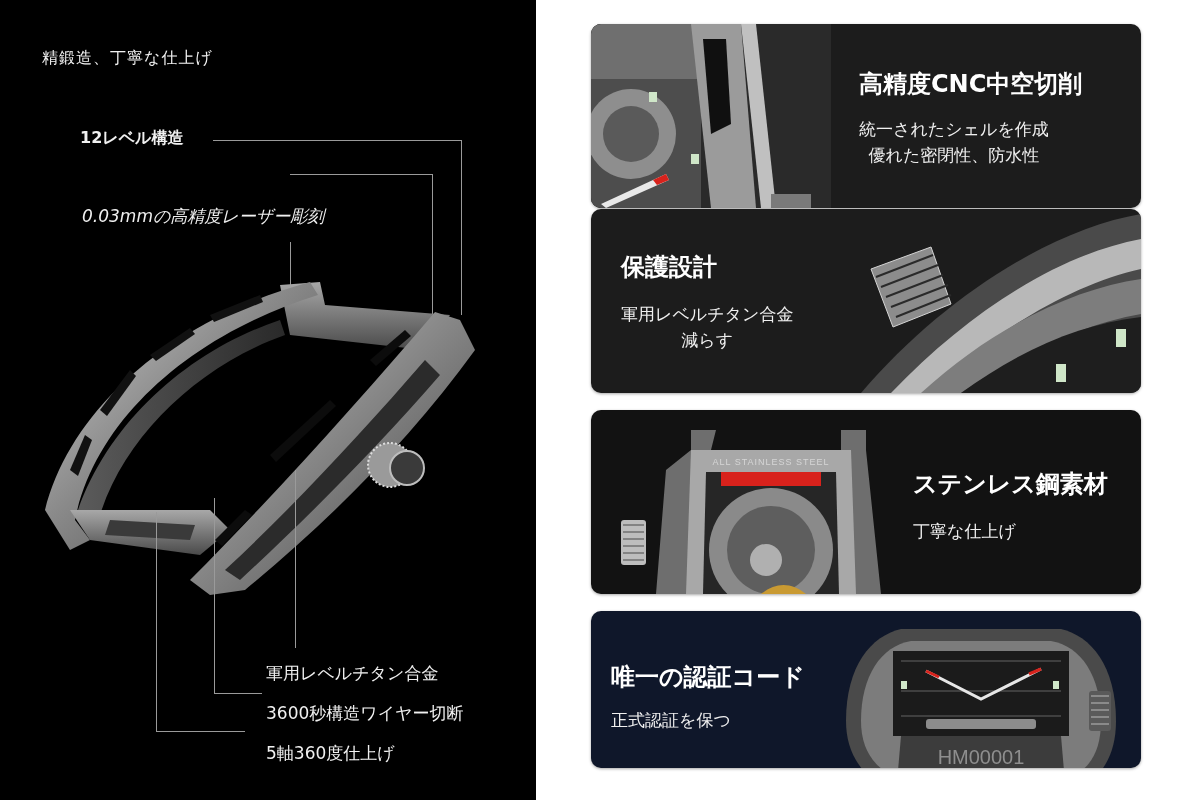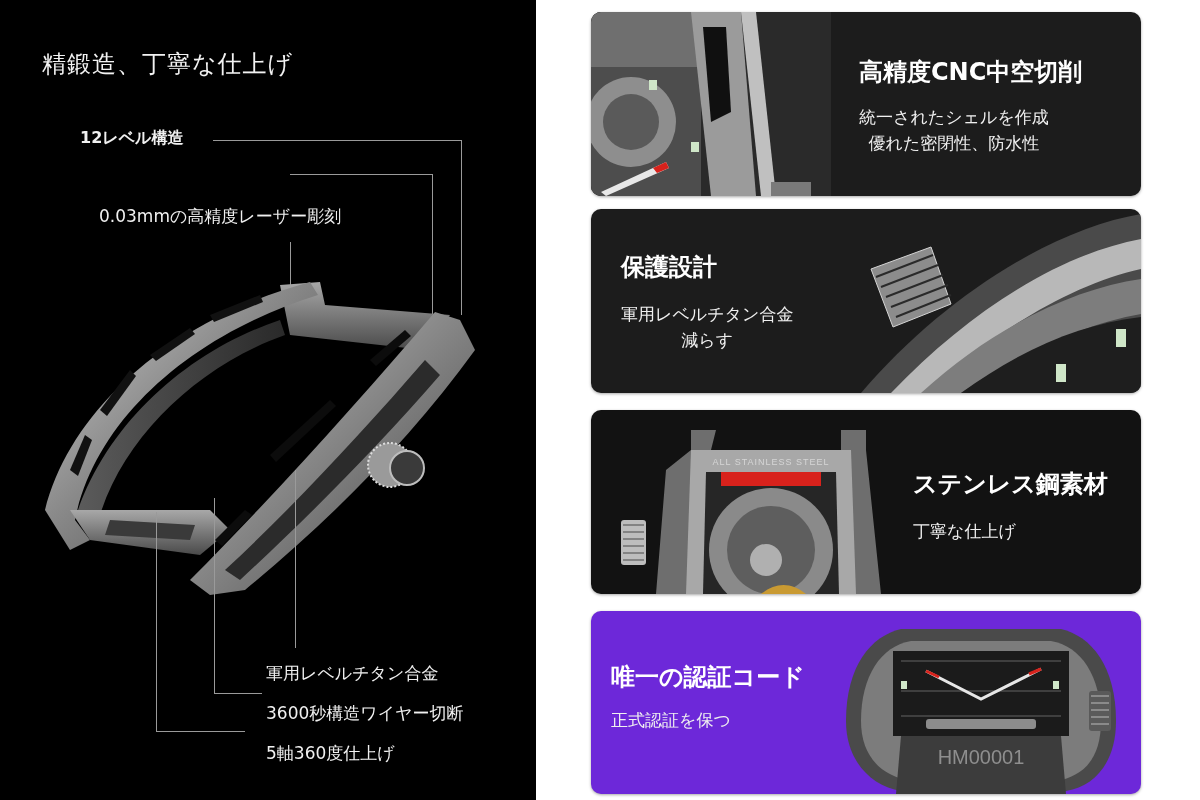--- a/index.html
+++ b/index.html
@@ -1,37 +1,37 @@
 <!DOCTYPE html>
 <html><head>
 <meta charset="utf-8">
 <style>
   * { box-sizing: border-box; margin: 0; padding: 0; }
   html, body { width: 1200px; height: 800px; background: #ffffff; overflow: hidden; }
   body { position: relative; font-family: "DejaVu Sans", "Liberation Sans", sans-serif; color: #ffffff; }
 
   
   .left-panel { position: absolute; left: 0; top: 0; width: 536px; height: 800px; background: #000; overflow: hidden; }
-  .left-title { position: absolute; left: 42px; top: 48px; font-size: 24px; color: #f2f2f2; letter-spacing: 1px; }
+  .left-title { position: absolute; left: 42px; top: 48px; font-size: 16px; color: #f2f2f2; letter-spacing: 1px; }
   .spec { position: absolute; font-size: 17px; color: #f0f0f0; white-space: nowrap; }
   .spec.s1 { left: 80px; top: 128px; font-weight: bold; font-size: 16px; }
   .spec.s2 { left: 82px; top: 165px; }
-  .spec.s3 { left: 99px; top: 205px; }
+  .spec.s3 { left: 82px; top: 205px; font-style: italic; }
   .spec.s4 { left: 266px; top: 662px; }
   .spec.s5 { left: 266px; top: 702px; }
   .spec.s6 { left: 266px; top: 742px; }
   .leader { position: absolute; background: #9a9a9a; }
   .frame-svg { position: absolute; left: 30px; top: 240px; }
 
   
   .card { position: absolute; left: 591px; width: 550px; height: 184px; background: #1c1c1c; border-radius: 10px; overflow: hidden; box-shadow: 0 1px 3px rgba(0,0,0,0.35); }
-  .card.c1 { top: 12px; padding-left: 31px; }
+  .card.c1 { top: 24px; padding-left: 31px; }
   .card.c2 { top: 209px; }
   .card.c3 { top: 410px; background: #121212; }
-  .card.c4 { top: 611px; background: #6d28d9; height: 183px; }
+  .card.c4 { top: 611px; background: #0f172a; height: 157px; }
   .card-title { position: absolute; font-size: 24px; font-weight: bold; color: #fff; white-space: nowrap; }
   .card-desc { position: absolute; font-size: 17px; color: #f0f0f0; line-height: 26px; white-space: pre-line; text-align: center; }
   .card-art { position: absolute; top: 0; }
 </style>
 </head>
 <body>
 
 <div class="left-panel">
   <div class="left-title">精鍛造、丁寧な仕上げ</div>
 

